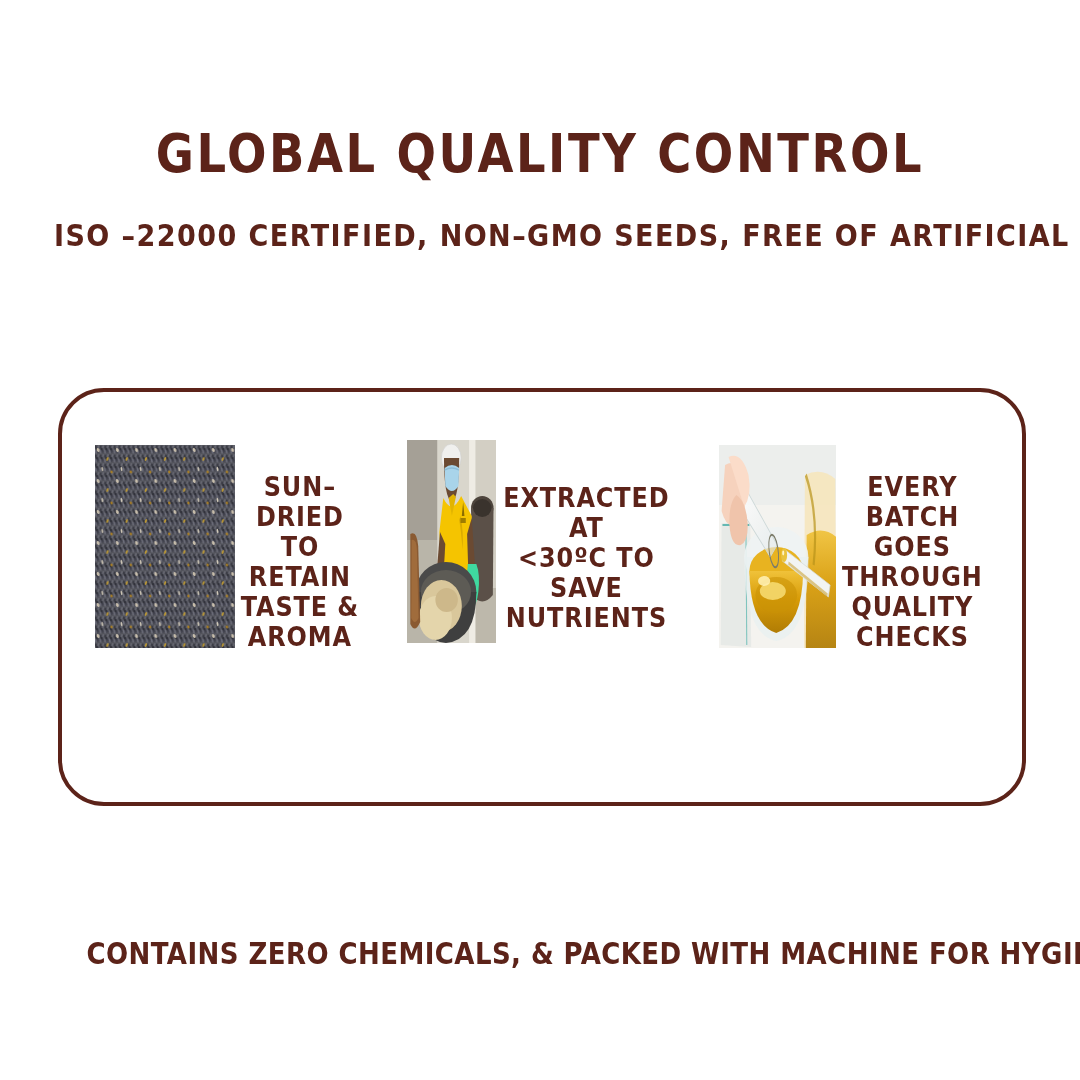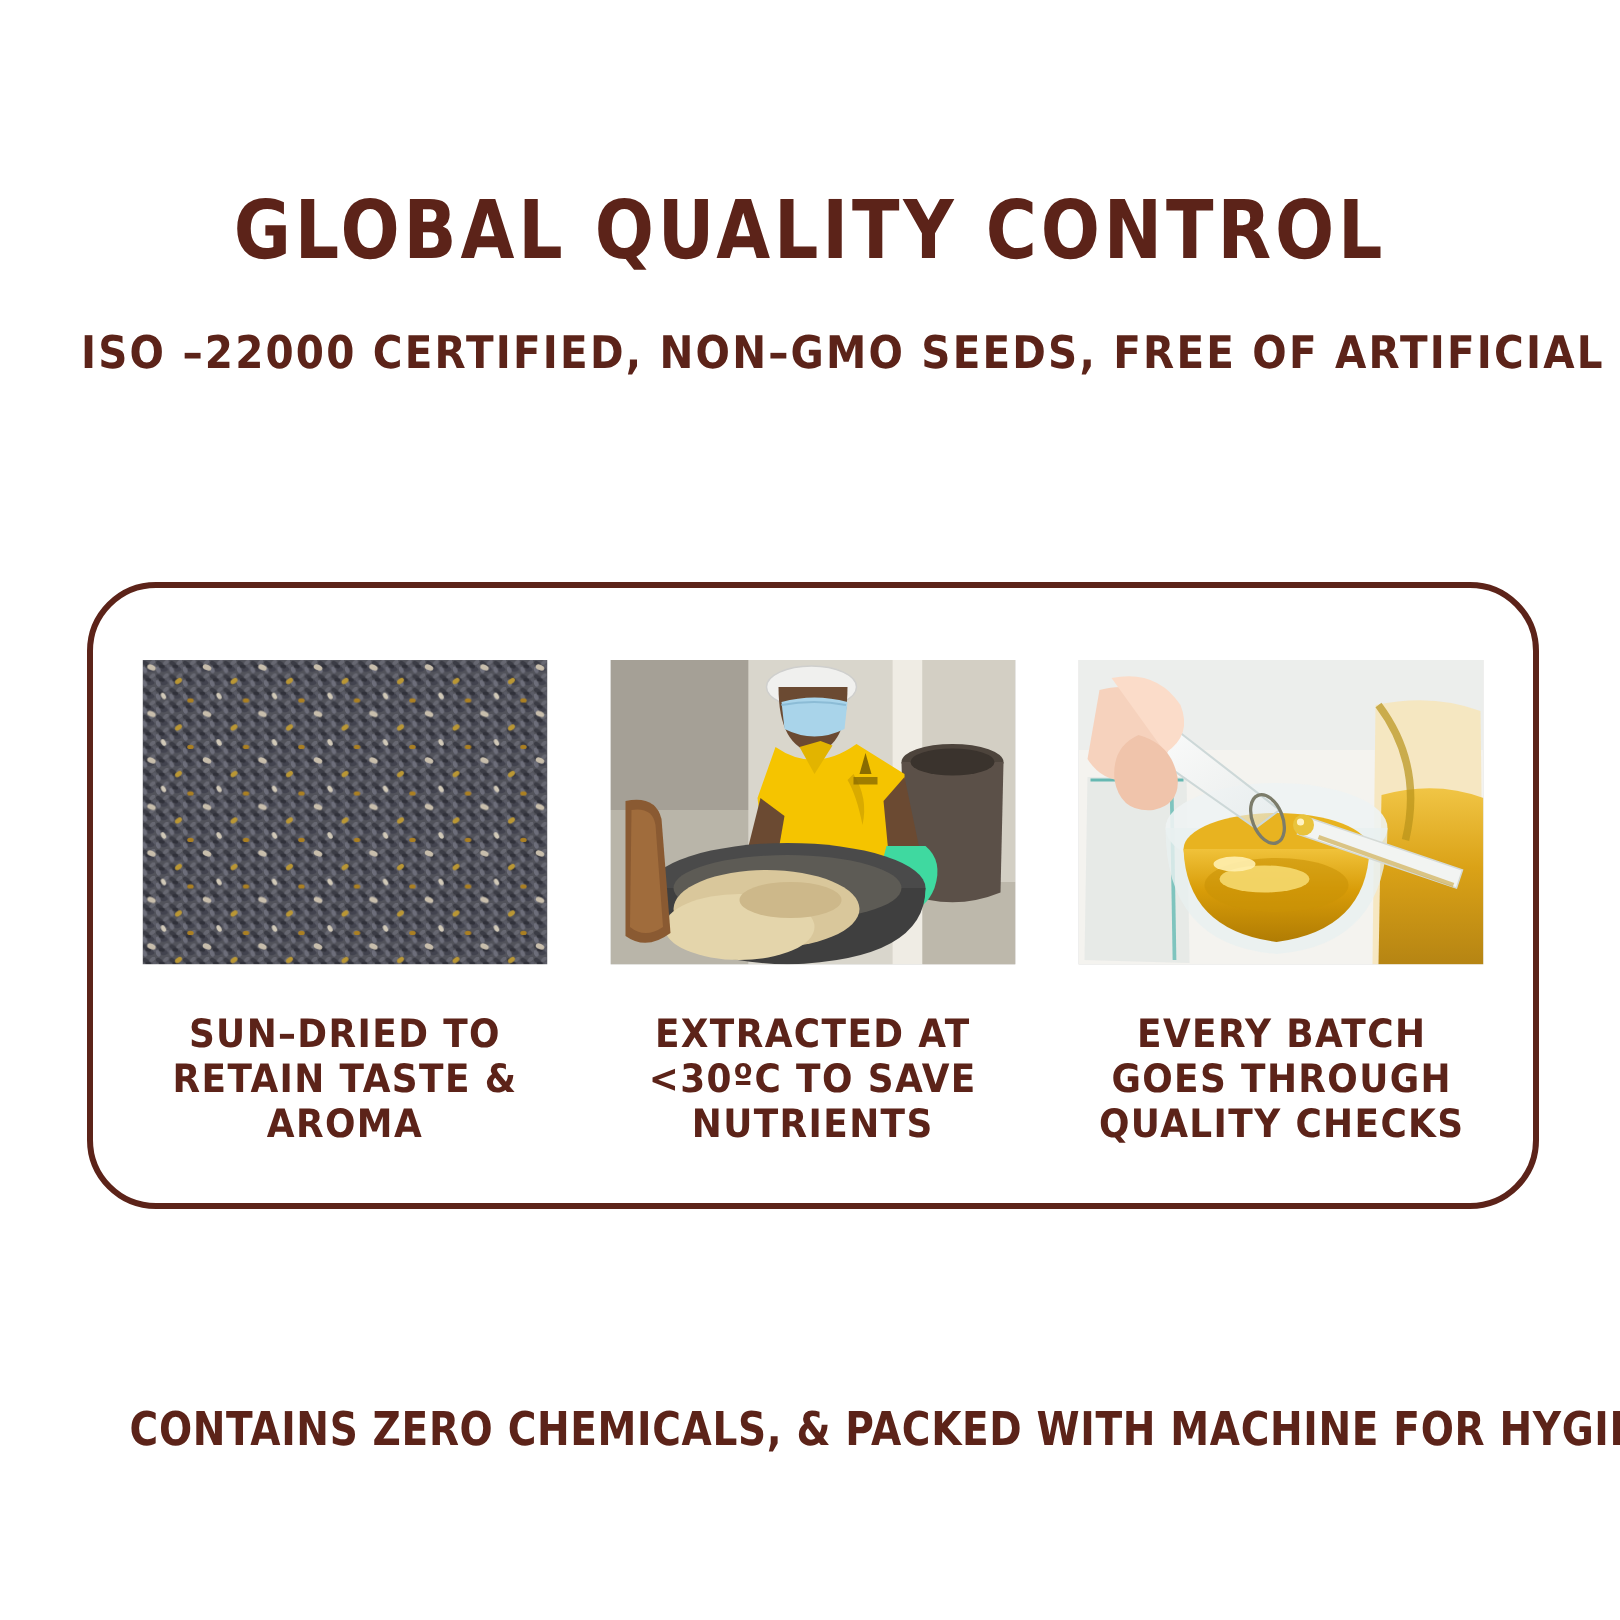--- a/index.html
+++ b/index.html
@@ -67,21 +67,20 @@
     display:flex;
     justify-content:center;
     align-items:flex-start;
     gap:42px;
     padding:48px 30px 0 30px;
   }
 
   .feature {
     width:270px;
     display:flex;
-    flex-direction:column;
     align-items:center;
   }
 
   .thumb {
     width:270px; height:203px;
     overflow:hidden;
     position:relative;
     background:#ddd;
   }
   .thumb svg { display:block; width:100%; height:100%; }

